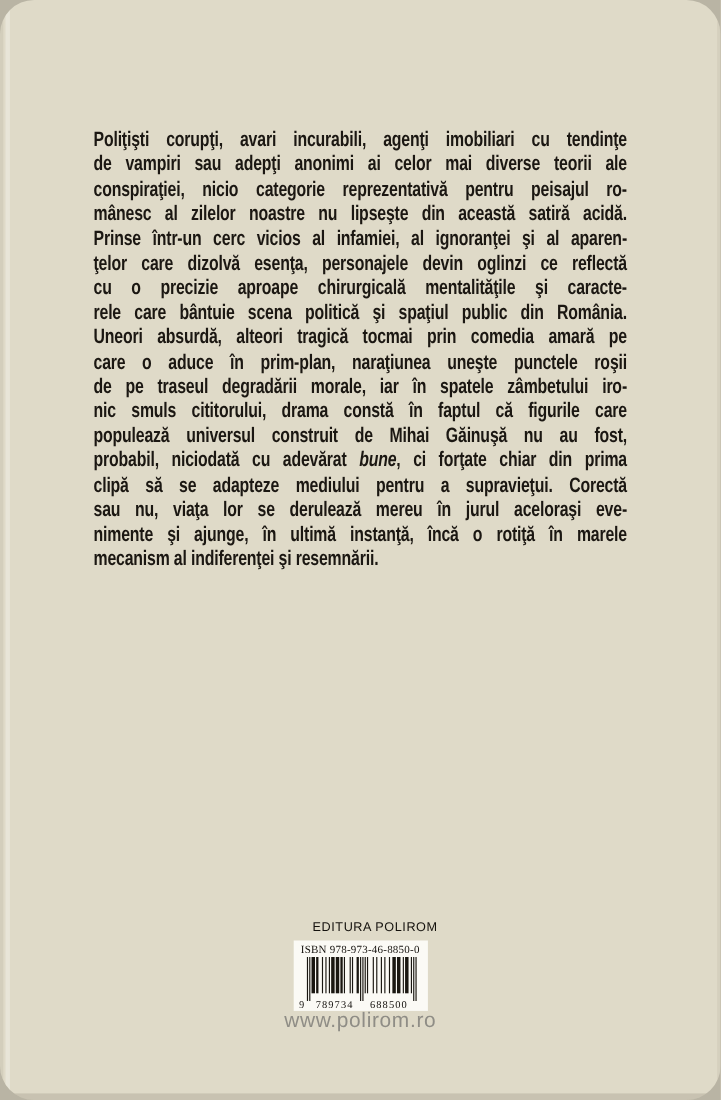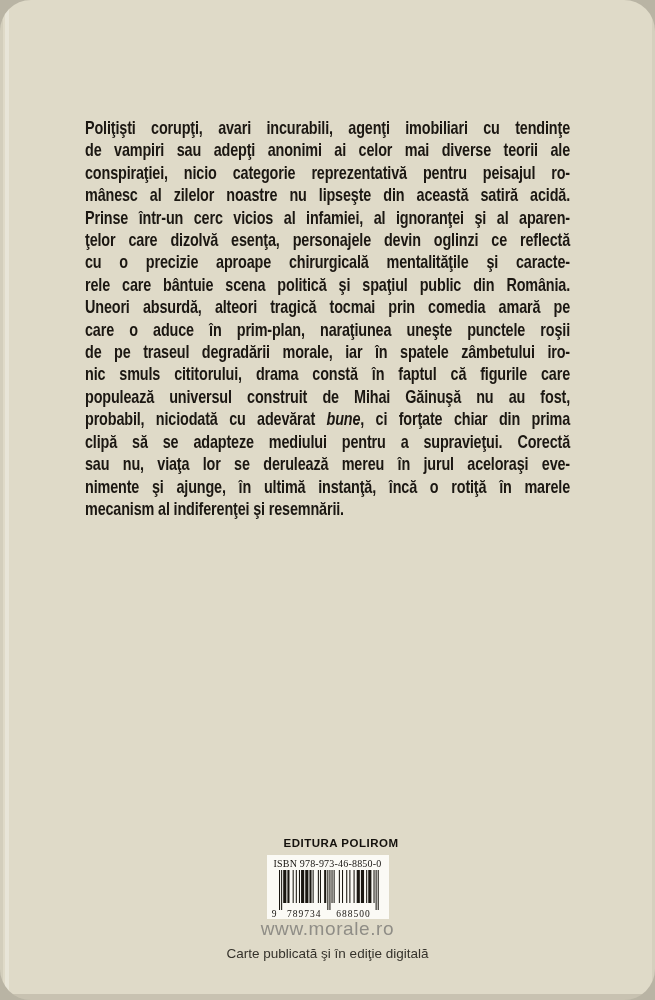--- a/index.html
+++ b/index.html
@@ -22,21 +22,21 @@
     position:absolute;left:85px;top:117px;width:640px;
     transform:scaleX(0.7578);transform-origin:0 0;
     font-weight:bold;font-size:19px;line-height:22.4px;
     letter-spacing:-0.2px;color:#1b1712;
   }
   .blurb-line{text-align:justify;text-align-last:justify;}
   .blurb-line.last{text-align-last:left;}
 
   .publisher{
     position:absolute;top:837px;left:0;right:0;
-    text-align:center;font-weight:bold;font-size:11.5px;
+    text-align:center;font-weight:normal;font-size:11.5px;
     letter-spacing:0.5px;color:#14110d;padding-left:27px;
   }
   .barcode-box{
     position:absolute;top:855px;left:50%;transform:translateX(-50%);
     width:122px;height:64px;background:#fbfaf5;
     box-sizing:border-box;padding-top:3px;
     display:flex;flex-direction:column;align-items:center;
   }
   .isbn{
     font-family:"Liberation Serif",serif;font-size:10px;line-height:12px;
@@ -116,16 +116,15 @@
         <rect x="96.25" y="0" width="3.15" height="33" fill="#1a1711"></rect>
         <rect x="101.50" y="0" width="1.05" height="33" fill="#1a1711"></rect>
         <rect x="103.60" y="0" width="1.05" height="40" fill="#1a1711"></rect>
         <rect x="105.70" y="0" width="1.05" height="40" fill="#1a1711"></rect>
         <text x="5.5" y="46.5" text-anchor="end" font-family="&quot;Liberation Serif&quot;, serif" font-size="9.5" letter-spacing="1" fill="#15120e">9</text>
         <text x="32.2" y="46.5" text-anchor="middle" font-family="&quot;Liberation Serif&quot;, serif" font-size="9.5" letter-spacing="1" fill="#15120e">789734</text>
         <text x="81.55" y="46.5" text-anchor="middle" font-family="&quot;Liberation Serif&quot;, serif" font-size="9.5" letter-spacing="1" fill="#15120e">688500</text>
       </svg>
   </div>
 
-  <div class="website" style="color: rgb(143, 141, 134);">www.morale.ro</div>
+  <div class="website" style="color: rgb(143, 141, 134);">www.polirom.ro</div>
 
-  <div class="digital-note">Carte publicată şi în ediţie digitală</div>
 </div>
 
 </body></html>

